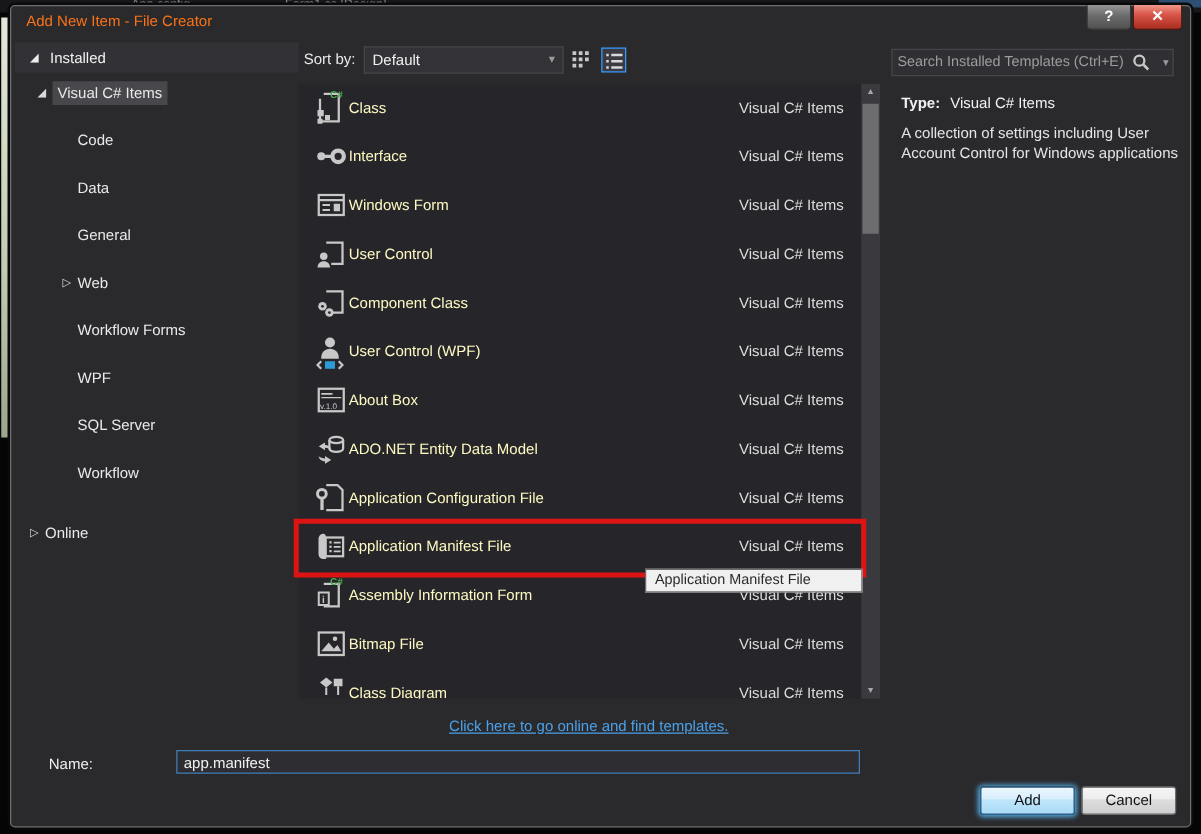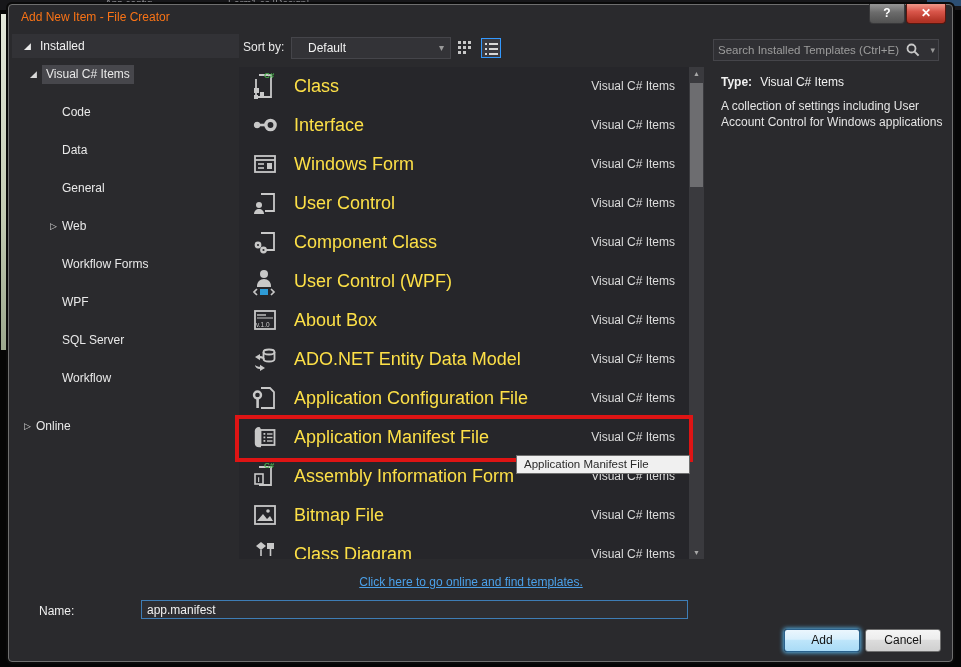--- a/index.html
+++ b/index.html
@@ -38,21 +38,21 @@
   .tree-row { position:relative; height:19px; line-height:19px; font-size:12px; color:#e9e9e9; }
   .tree-row .arrow { position:absolute; font-size:9px; color:#d8d8d8; top:0; }
   .tree-row .lbl { position:absolute; top:0; white-space:nowrap; }
   .tree-row .lbl.sel { background:#47474c; padding:0 4px; }
 
   
   #sort-row { left:232px; top:32px; width:470px; height:24px; color:#e9e9e9; font-size:12px; }
   #sort-label { position:absolute; left:2px; top:3px; }
   #sort-dropdown { position:absolute; left:50px; top:0; width:160px; height:22px;
                    background:#333337; border:1px solid #45454a; color:#f1f1f1;
-                   line-height:20px; padding-left:16px; }
+                   line-height:20px; padding-left:6px; }
   #sort-dropdown .dd-arrow { position:absolute; right:6px; top:0; color:#9a9a9a; font-size:10px; }
   .view-btn { position:absolute; top:1px; width:20px; height:20px; padding:2px; }
   #grid-view-btn { left:214px; }
   #list-view-btn { left:240px; border:1px solid #3399ff; background:#3a3a40; }
 
   
   #search-box { left:704px; top:34px; width:226px; height:22px; background:#303034;
                 border:1px solid #45454a; }
   #search-input { position:absolute; left:4px; top:1px; width:196px; height:18px;
                   background:transparent; border:none; outline:none; color:#bdbdbd;
@@ -62,21 +62,21 @@
   #search-dd-arrow { position:absolute; right:0; top:3px; color:#9a9a9a; font-size:9px; }
   #info-type-row { left:712px; top:70px; font-size:12px; color:#f1f1f1; }
   #info-type-row b { margin-right:8px; }
   #info-desc { left:712px; top:94px; width:236px; font-size:12px; color:#e4e4e4; line-height:1.32; }
 
   
   #template-list { left:230px; top:62px; width:450px; height:492px; background:#26262a;
                    overflow:hidden; }
   .tpl-row { position:absolute; left:0; width:450px; height:39px; }
   .tpl-icon { position:absolute; left:12px; top:3px; width:28px; height:32px; }
-  .tpl-name { position:absolute; left:55px; top:0; line-height:39px; font-size:18px; color:#fde047; }
+  .tpl-name { position:absolute; left:40px; top:0; line-height:39px; font-size:12px; color:#fef9c3; }
   .tpl-type { position:absolute; right:14px; top:0; line-height:39px; font-size:12px; color:#dcdcdc; }
 
   
   #scrollbar { left:680px; top:62px; width:15px; height:492px; background:#3a3a3e; }
   .sb-arrow { position:absolute; left:0; width:15px; height:13px; color:#a8a8a8;
               font-size:7px; text-align:center; line-height:13px; }
   #sb-up { top:0; } #sb-down { bottom:0; }
   #sb-thumb { position:absolute; left:1px; top:16px; width:13px; height:104px; background:#6d6d70; }
 
   

